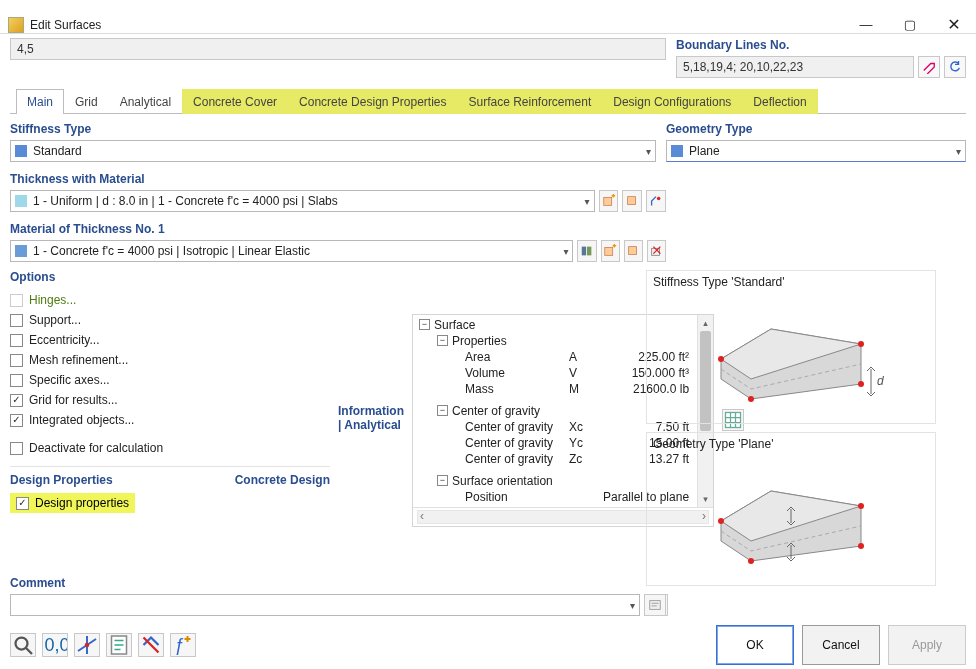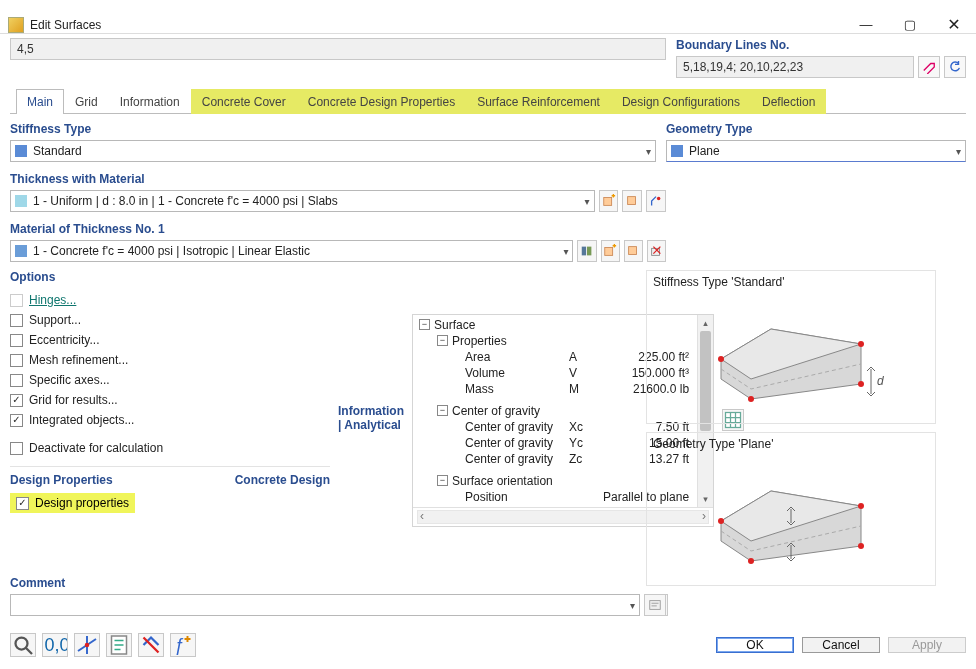--- a/index.html
+++ b/index.html
@@ -48,21 +48,21 @@
 .combo .txt { flex:1; color:#222; white-space:nowrap; overflow:hidden; }
 .combo .dd { color:#555; font-size:10px; }
 .combo-row { display:flex; align-items:center; gap:4px; }
 .tool-btn { width:22px; height:22px; border:1px solid #c8c8c8; background:#f6f6f6; display:flex; align-items:center; justify-content:center; }
 .tool-btn svg{width:14px;height:14px;}
 
 .sq-blue{background:#5a8bd6;} .sq-ltblue{background:#9fd8e8;} .sq-midblue{background:#6a9dd8;}
 
 .opts { padding:2px 0 0 0; }
 .opt { display:flex; align-items:center; gap:6px; padding:3px 0; color:#222; }
-.opt.disabled { color:#0f766e;text-decoration:underline; }
+.opt.disabled { color:#4d7c0f; }
 .chk { width:13px; height:13px; border:1px solid #888; background:#fff; display:inline-flex; align-items:center; justify-content:center; }
 .chk.checked::after { content:"✓"; font-size:10px; color:#2a2a2a; line-height:1; }
 .chk.disabled { border-color:#ccc; }
 
 
 .info-panel { border:1px solid #d5d5d5; flex:1; display:flex; flex-direction:column; min-height:0; }
 .info-scroll { flex:1; overflow:hidden; position:relative; padding:0 0 0 4px;}
 .info-scroll .scrollbar { position:absolute; right:0; top:0; bottom:0; width:16px; background:#f1f1f1; border-left:1px solid #e0e0e0;}
 .info-scroll .scrollbar .thumb{ position:absolute; top:0; left:2px; right:2px; height:100px; background:#c2c2c2; border-radius:2px;}
 .info-scroll .scrollbar .arrup,.info-scroll .scrollbar .arrdn{position:absolute;left:0;right:0;height:16px;display:flex;align-items:center;justify-content:center;font-size:9px;color:#666;}
@@ -91,21 +91,21 @@
 
 
 .preview-box { flex:1; border:1px solid #e3e3e3; padding:4px 6px; position:relative; }
 .preview-title { color:#222; margin-bottom:8px; }
 .slab-svg { display:block; margin:10px auto 0 auto; }
 
 
 .footer { position:absolute; left:10px; right:10px; bottom:10px; height:28px; display:flex; align-items:center; }
 .footer .lbtn { width:26px; height:24px; border:1px solid #c8c8c8; background:#f6f6f6; margin-right:6px; display:flex;align-items:center;justify-content:center; }
 .footer .spacer{flex:1;}
-.footer .btn { width:78px; height:16px; border:1px solid #9a9a9a; background:#f2f2f2; color:#111; margin-left:8px; }
+.footer .btn { width:78px; height:40px; border:1px solid #9a9a9a; background:#f2f2f2; color:#111; margin-left:8px; }
 .footer .btn.primary { border:1px solid #3a6fcf; background:#fff; box-shadow:0 0 0 1px #7aa7ef inset; }
 .footer .btn.disabled { color:#9a9a9a; border-color:#ccc; }
 
 .lyr { display:flex; gap:4px; align-items:center;}
 </style>
 </head>
 <body>
 
 <div class="titlebar">
   <div class="app-icon"></div>
@@ -138,21 +138,21 @@
               <path d="M12 1 L12 5 L8 5" fill="none" stroke="#36c" stroke-width="1.6"></path>
             </svg>
           </div>
       </div>
     </div>
   </div>
 
   <div class="tabs">
     <div class="tab active">Main</div>
     <div class="tab">Grid</div>
-    <div class="tab">Information</div>
+    <div class="tab">Analytical</div>
     <div class="tab highlighted">Concrete Cover</div>
     <div class="tab highlighted">Concrete Design Properties</div>
     <div class="tab highlighted">Surface Reinforcement</div>
     <div class="tab highlighted">Design Configurations</div>
     <div class="tab highlighted">Deflection</div>
   </div>
 
   <div class="wide-row" style="margin-top:8px;">
     <div class="left-part">
       <div class="group-label">Stiffness Type</div>

